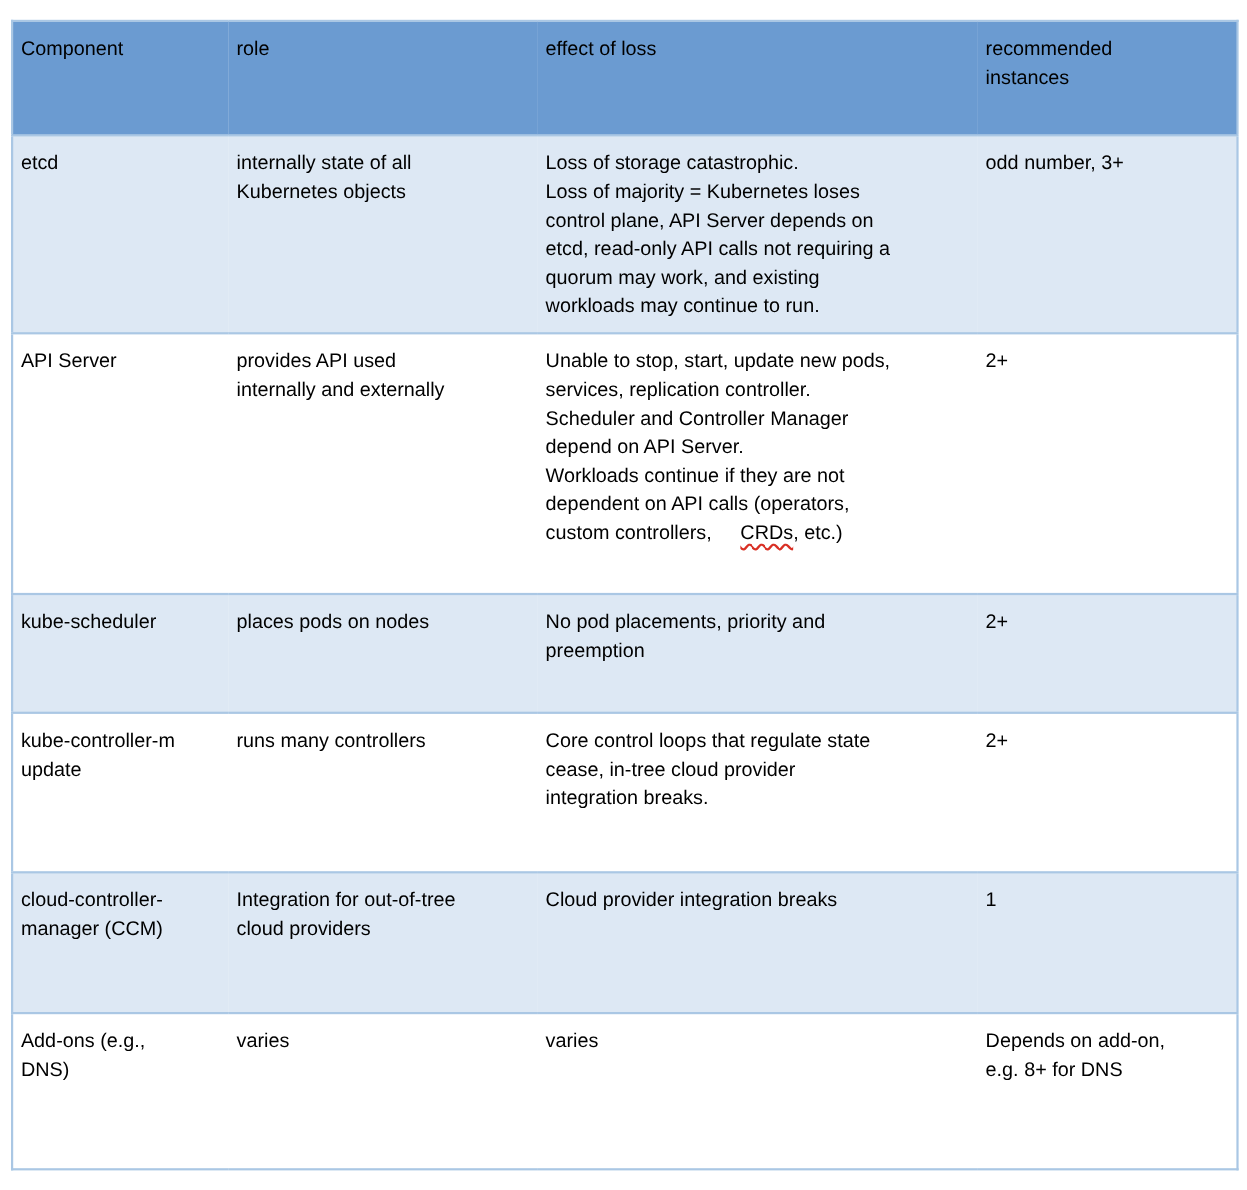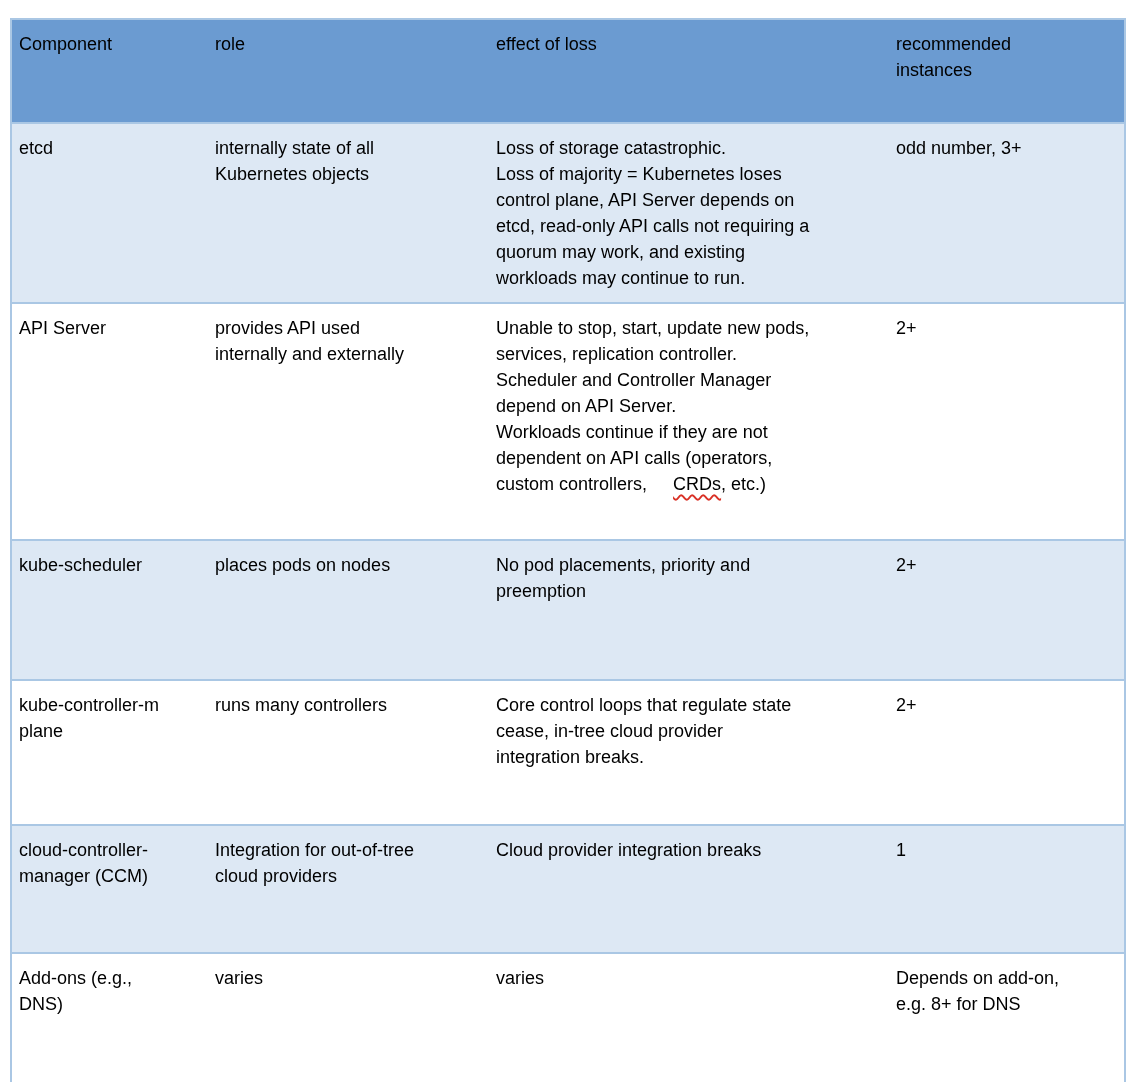--- a/index.html
+++ b/index.html
@@ -50,21 +50,21 @@
   thead th {
     background: var(--header-bg);
     border-top: none;
   }
   tbody tr td { background: var(--row-bg); }
   tbody tr:nth-child(odd) td { background: var(--row-alt-bg); }
 
   tr.header-row      { height: 104px; }
   tr.row-etcd        { height: 175px; }
   tr.row-apiserver   { height: 237px; }
-  tr.row-scheduler   { height: 140px; }
+  tr.row-scheduler   { height: 108px; }
   tr.row-kcm         { height: 145px; }
   tr.row-ccm         { height: 128px; }
   tr.row-addons      { height: 142px; border-radius: 11px; }
 
   .misspelled {
     text-decoration: underline;
     text-decoration-style: wavy;
     text-decoration-color: var(--squiggle);
     text-decoration-thickness: 2px;
     text-underline-offset: 4px;
@@ -119,21 +119,21 @@
     </tr>
     <tr class="row-scheduler">
       <td><span>kube-scheduler</span></td>
       <td><span>places pods on nodes</span></td>
       <td><span>No pod placements, priority and
 preemption</span></td>
       <td><span>2+</span></td>
     </tr>
     <tr class="row-kcm">
       <td><span>kube-controller-m
-plane</span></td>
+update</span></td>
       <td><span>runs many controllers</span></td>
       <td><span>Core control loops that regulate state
 cease, in-tree cloud provider
 integration breaks.</span></td>
       <td><span>2+</span></td>
     </tr>
     <tr class="row-ccm">
       <td><span>cloud-controller-
 manager (CCM)</span></td>
       <td><span>Integration for out-of-tree

